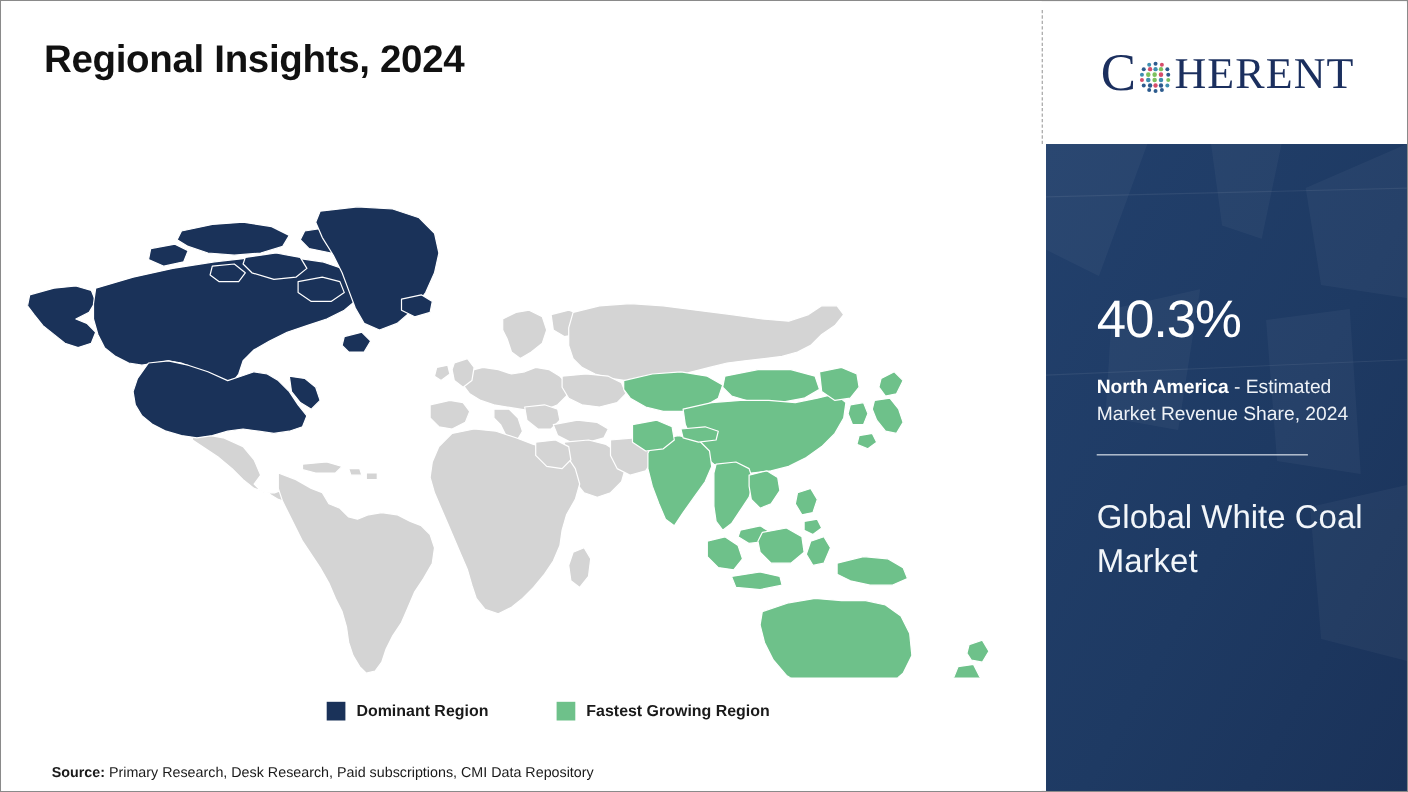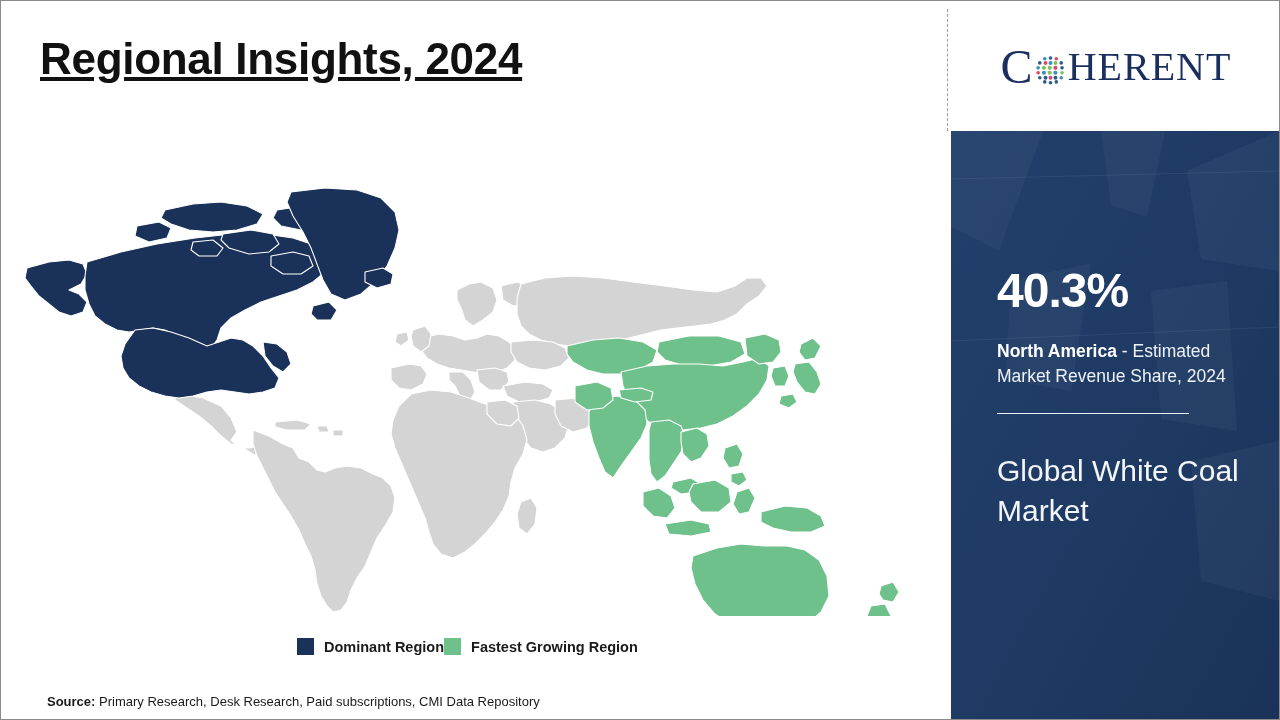--- a/index.html
+++ b/index.html
@@ -24,26 +24,25 @@
   #left-panel {
     position: absolute;
     left: 0; top: 0;
     width: 946px; height: 718px;
     background: #ffffff;
   }
 
   #page-title {
     position: absolute;
     left: 39px; top: 33px;
-    font-size: 44px;
+    font-size: 35px;
     font-weight: bold;
     color: #111111;
     letter-spacing: -0.3px;
     white-space: nowrap;
-    text-decoration: underline;
   }
 
   #market-size {
     position: absolute;
     left: 502px; top: 126px;
     width: 392px;
     font-size: 27px;
     color: #111111;
     line-height: 1.42;
   }
@@ -56,20 +55,21 @@
     width: 880px; height: 430px;
   }
   #world-map { display: block; width: 100%; height: 100%; }
 
   
   #legend {
     position: absolute;
     left: 296px; top: 637px;
     display: flex;
     align-items: center;
+    gap: 62px;
   }
   .legend-item {
     display: flex;
     align-items: center;
     gap: 10px;
   }
   .legend-swatch {
     width: 17px; height: 17px;
     display: block;
     flex: 0 0 auto;
@@ -151,21 +151,21 @@
     overflow: hidden;
   }
   #stat-panel-bg { position: absolute; inset: 0; }
   #stat-content {
     position: absolute;
     left: 46px; top: 136px;
     width: 252px;
   }
   #stat-percent {
     font-size: 48px;
-    font-weight: bold;
+    font-weight: normal;
     color: #ffffff;
     letter-spacing: -1px;
     line-height: 1;
   }
   #stat-desc {
     margin-top: 24px;
     font-size: 17.5px;
     color: #eef2f7;
     line-height: 1.42;
   }

